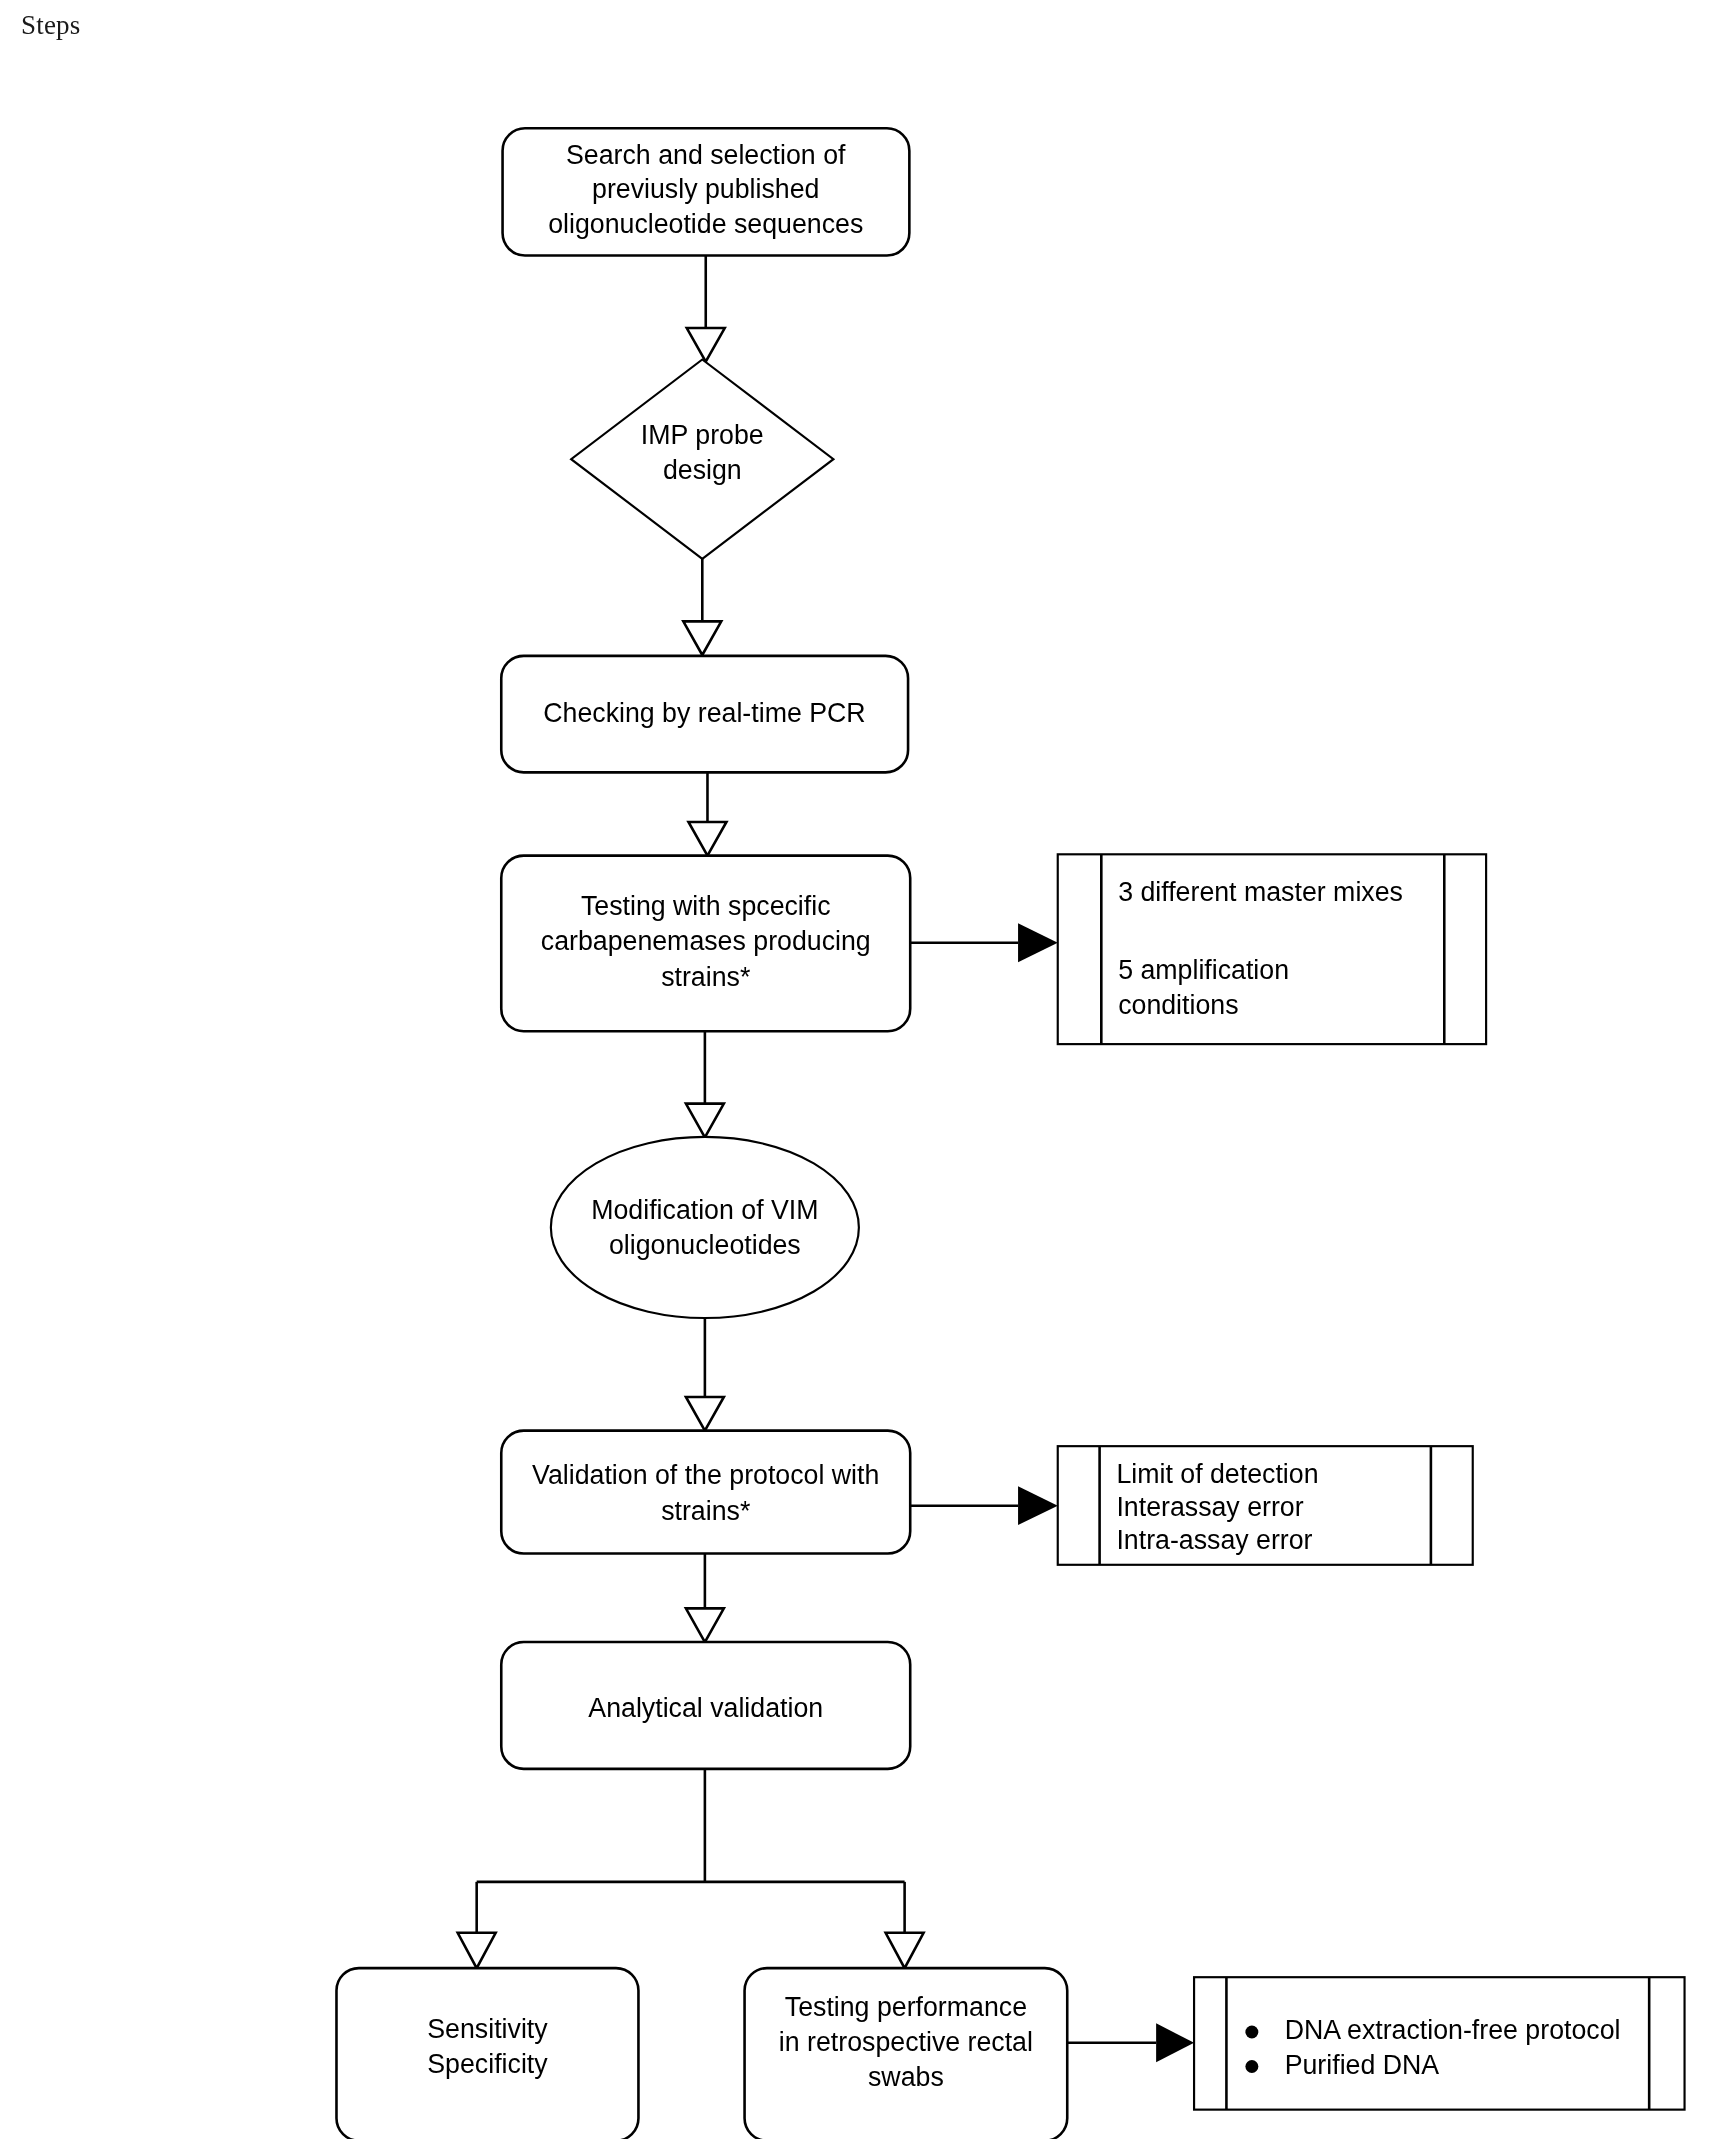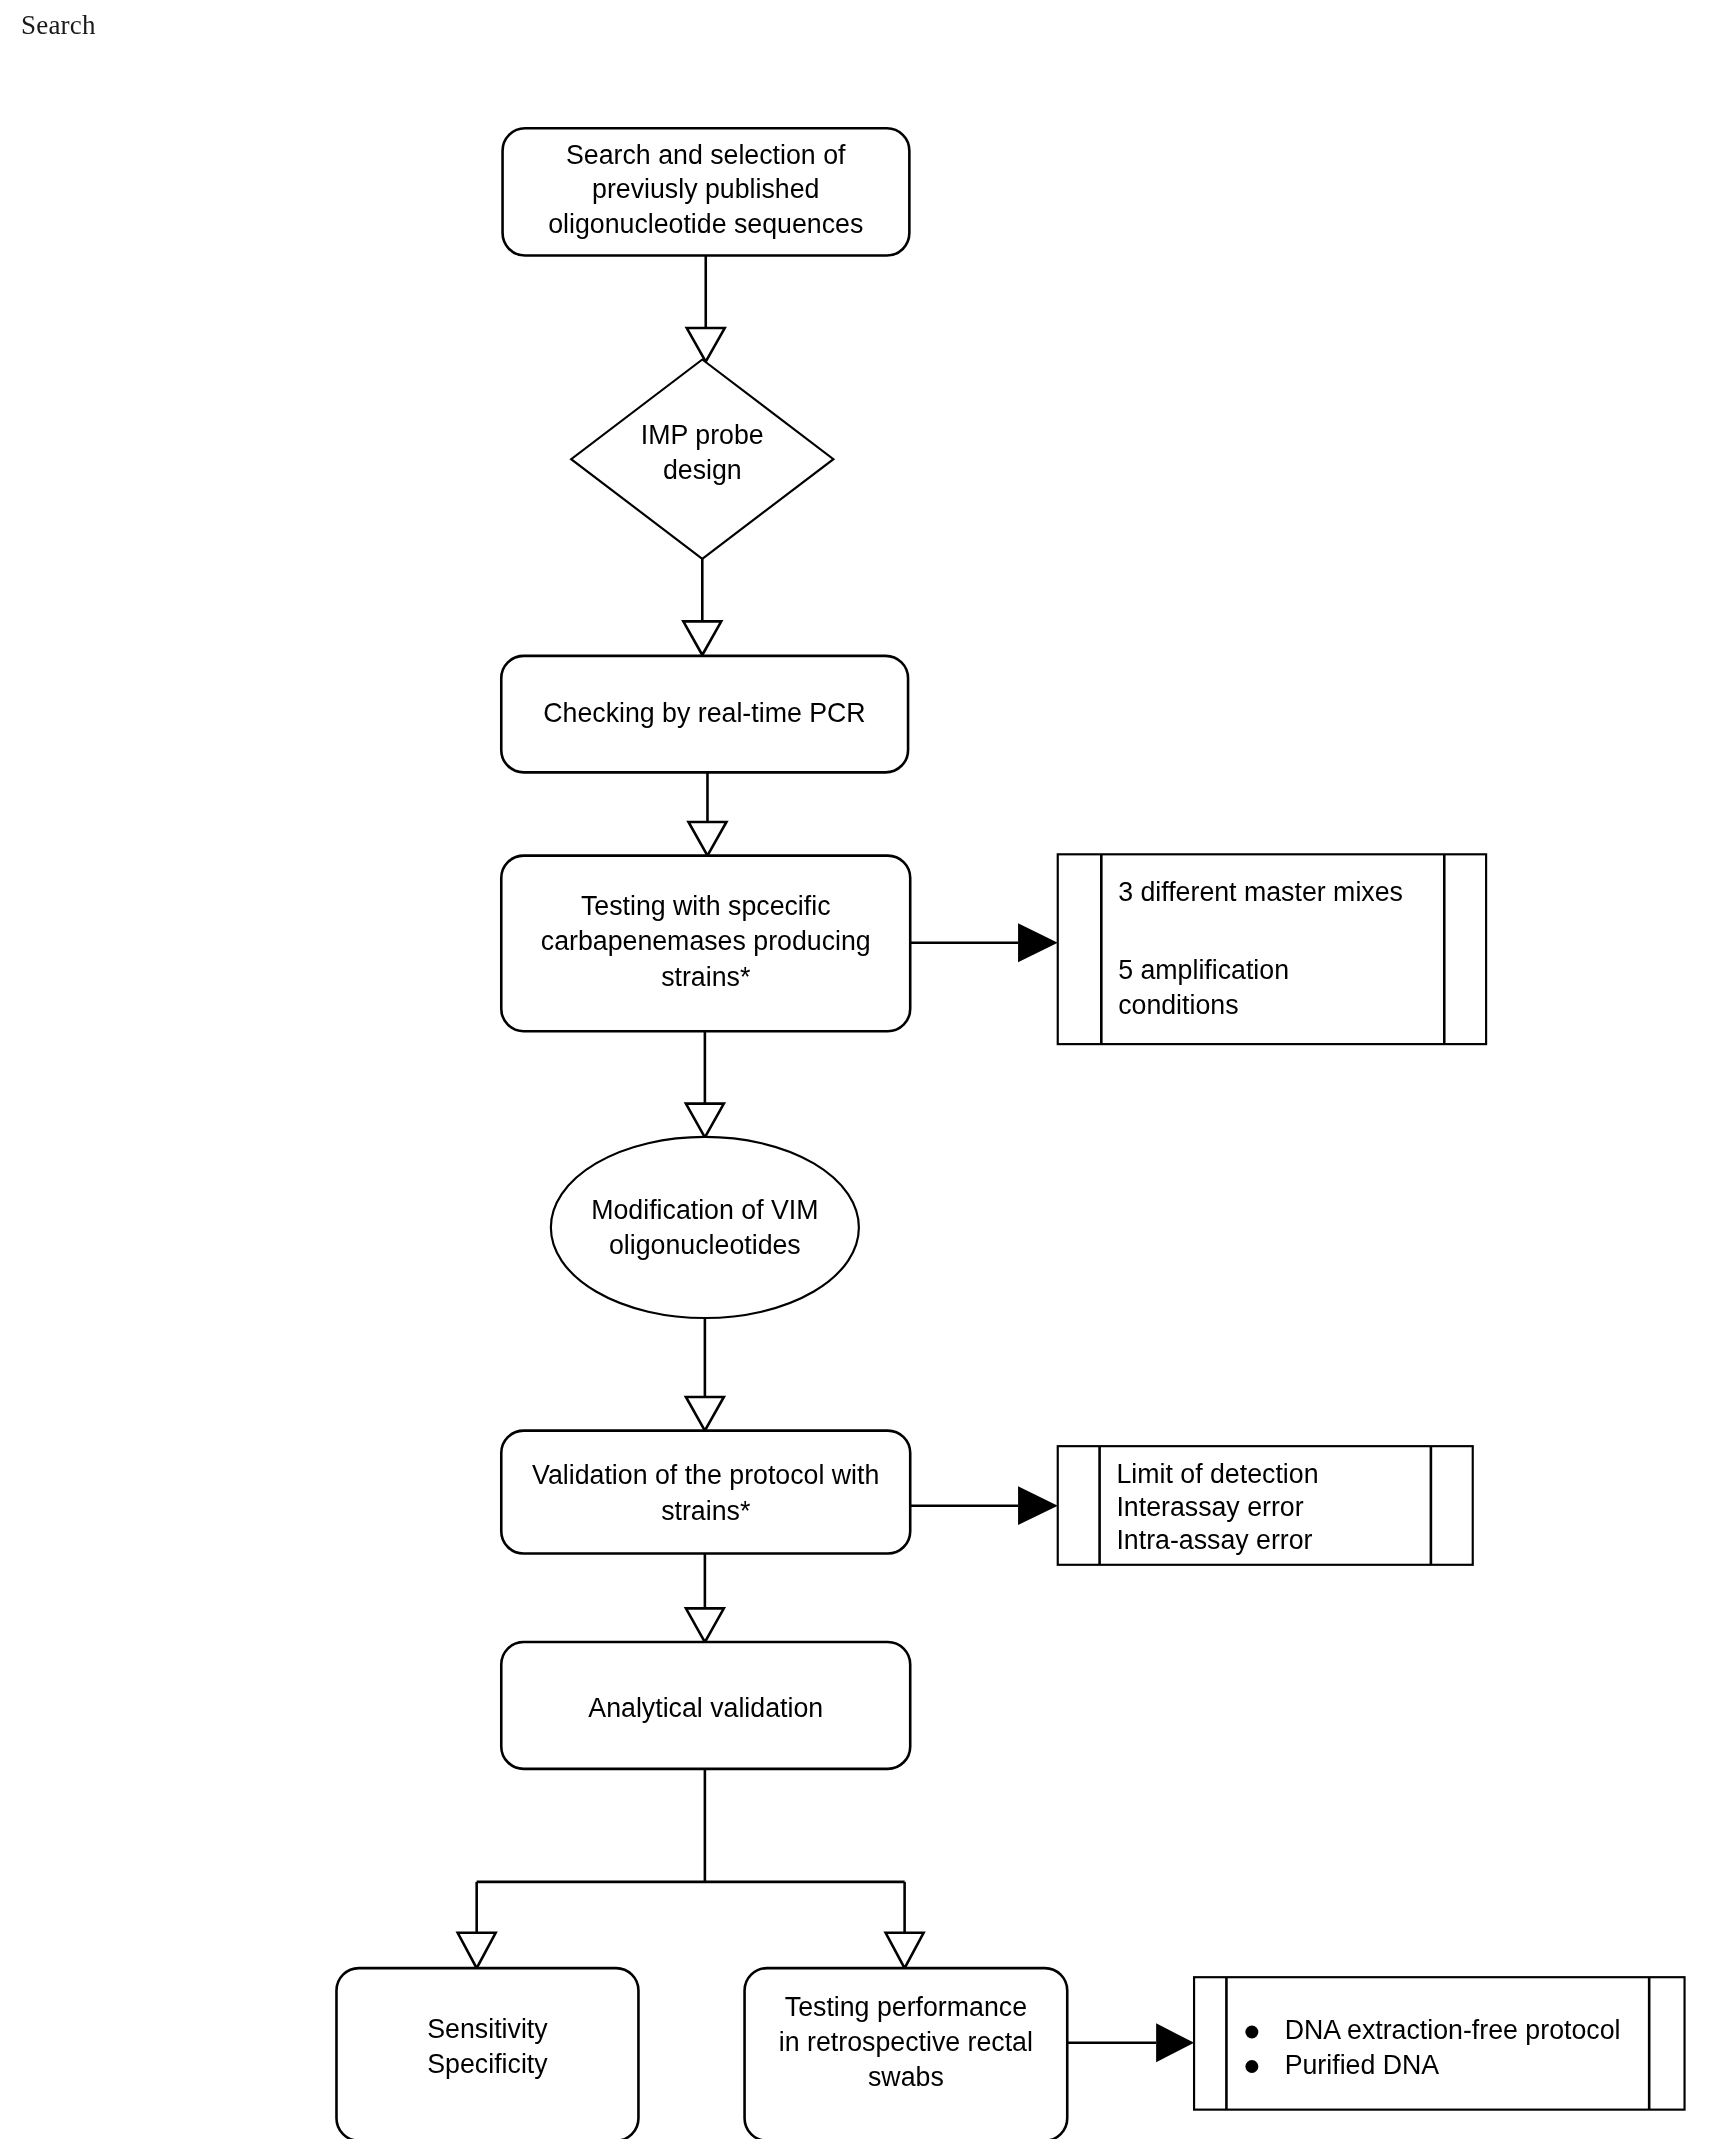--- a/index.html
+++ b/index.html
@@ -64,21 +64,21 @@
   }
   .node-text.center { text-anchor: middle; }
   .node-text.left   { text-anchor: start; }
   .bullet-dot {
     fill: #000000;
   }
 </style>
 </head>
 <body>
 
-<div class="page-title">Search</div>
+<div class="page-title">Steps</div>
 
 <svg id="canvas" viewBox="0 0 4015 4960" xmlns="http://www.w3.org/2000/svg">
 
   <defs>
     
   </defs>
 
   <g>
     <line class="connector" x1="1636" y1="592" x2="1636" y2="760"></line>
     <polygon class="arrow-open" points="1592,760 1680,760 1636,838"></polygon>

